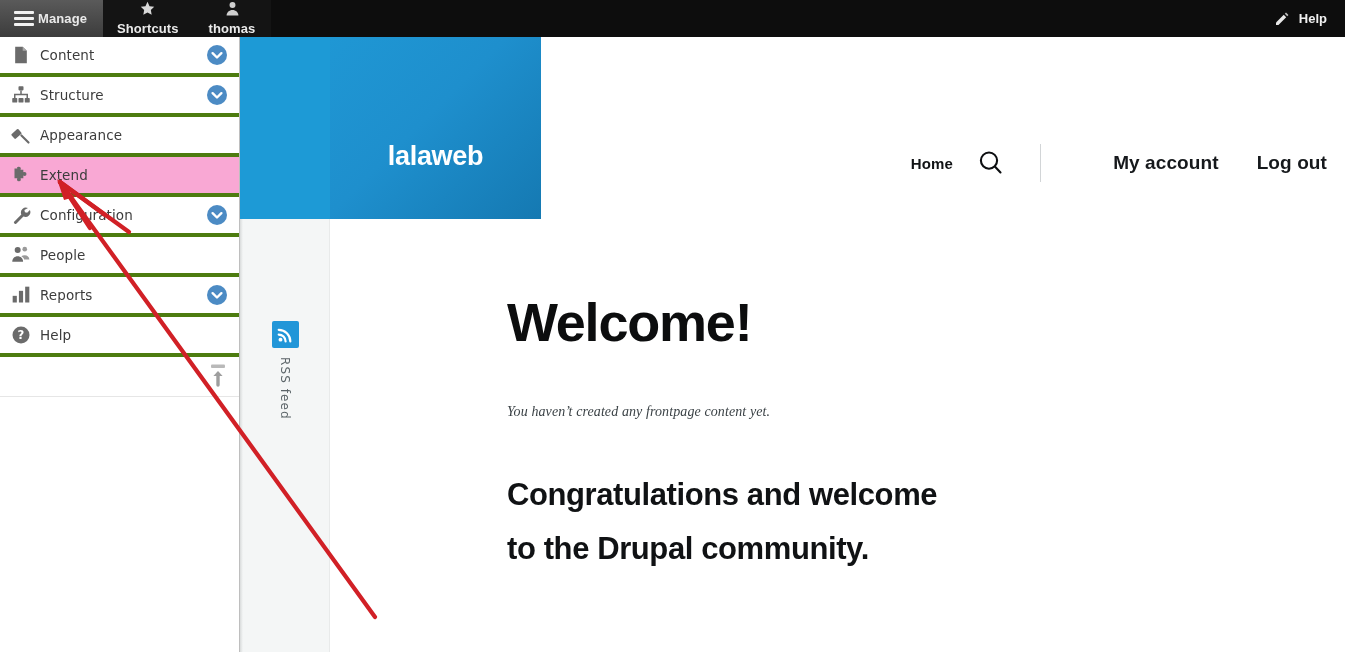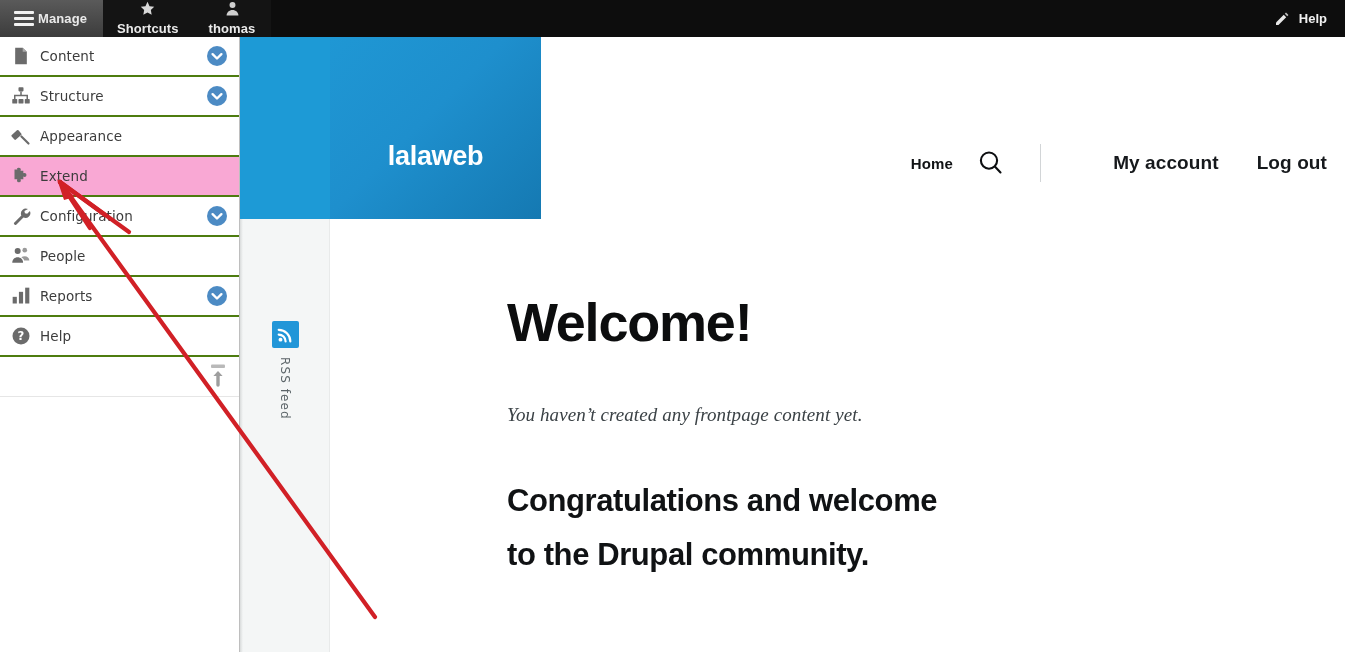--- a/index.html
+++ b/index.html
@@ -93,21 +93,21 @@
     border-right: 1px solid #bebebe;
     z-index: 50;
   }
 
   .tray-item {
     position: relative;
     display: flex;
     align-items: center;
     height: 40px;
     padding-left: 10px;
-    border-bottom: 2px solid #4d7c0f;
+    border-bottom: 4px solid #4d7c0f;
     cursor: pointer;
     background: #ffffff;
   }
   .tray-item.hovered { background: #f9a8d4; }
 
   .tray-icon {
     width: 22px;
     height: 22px;
     flex: 0 0 22px;
     display: flex;
@@ -276,21 +276,21 @@
     font-size: 54px;
     font-weight: bold;
     color: #0c0d0e;
     letter-spacing: -1.2px;
     line-height: 1.08;
   }
   .no-content-note {
     margin-top: 53px;
     font-family: "Liberation Serif", serif;
     font-style: italic;
-    font-size: 19px;
+    font-size: 14px;
     color: #3b4246;
     letter-spacing: .1px;
   }
   .congrats {
     margin-top: 48px;
     font-size: 31px;
     font-weight: bold;
     color: #101214;
     line-height: 1.72;
     letter-spacing: -0.4px;

